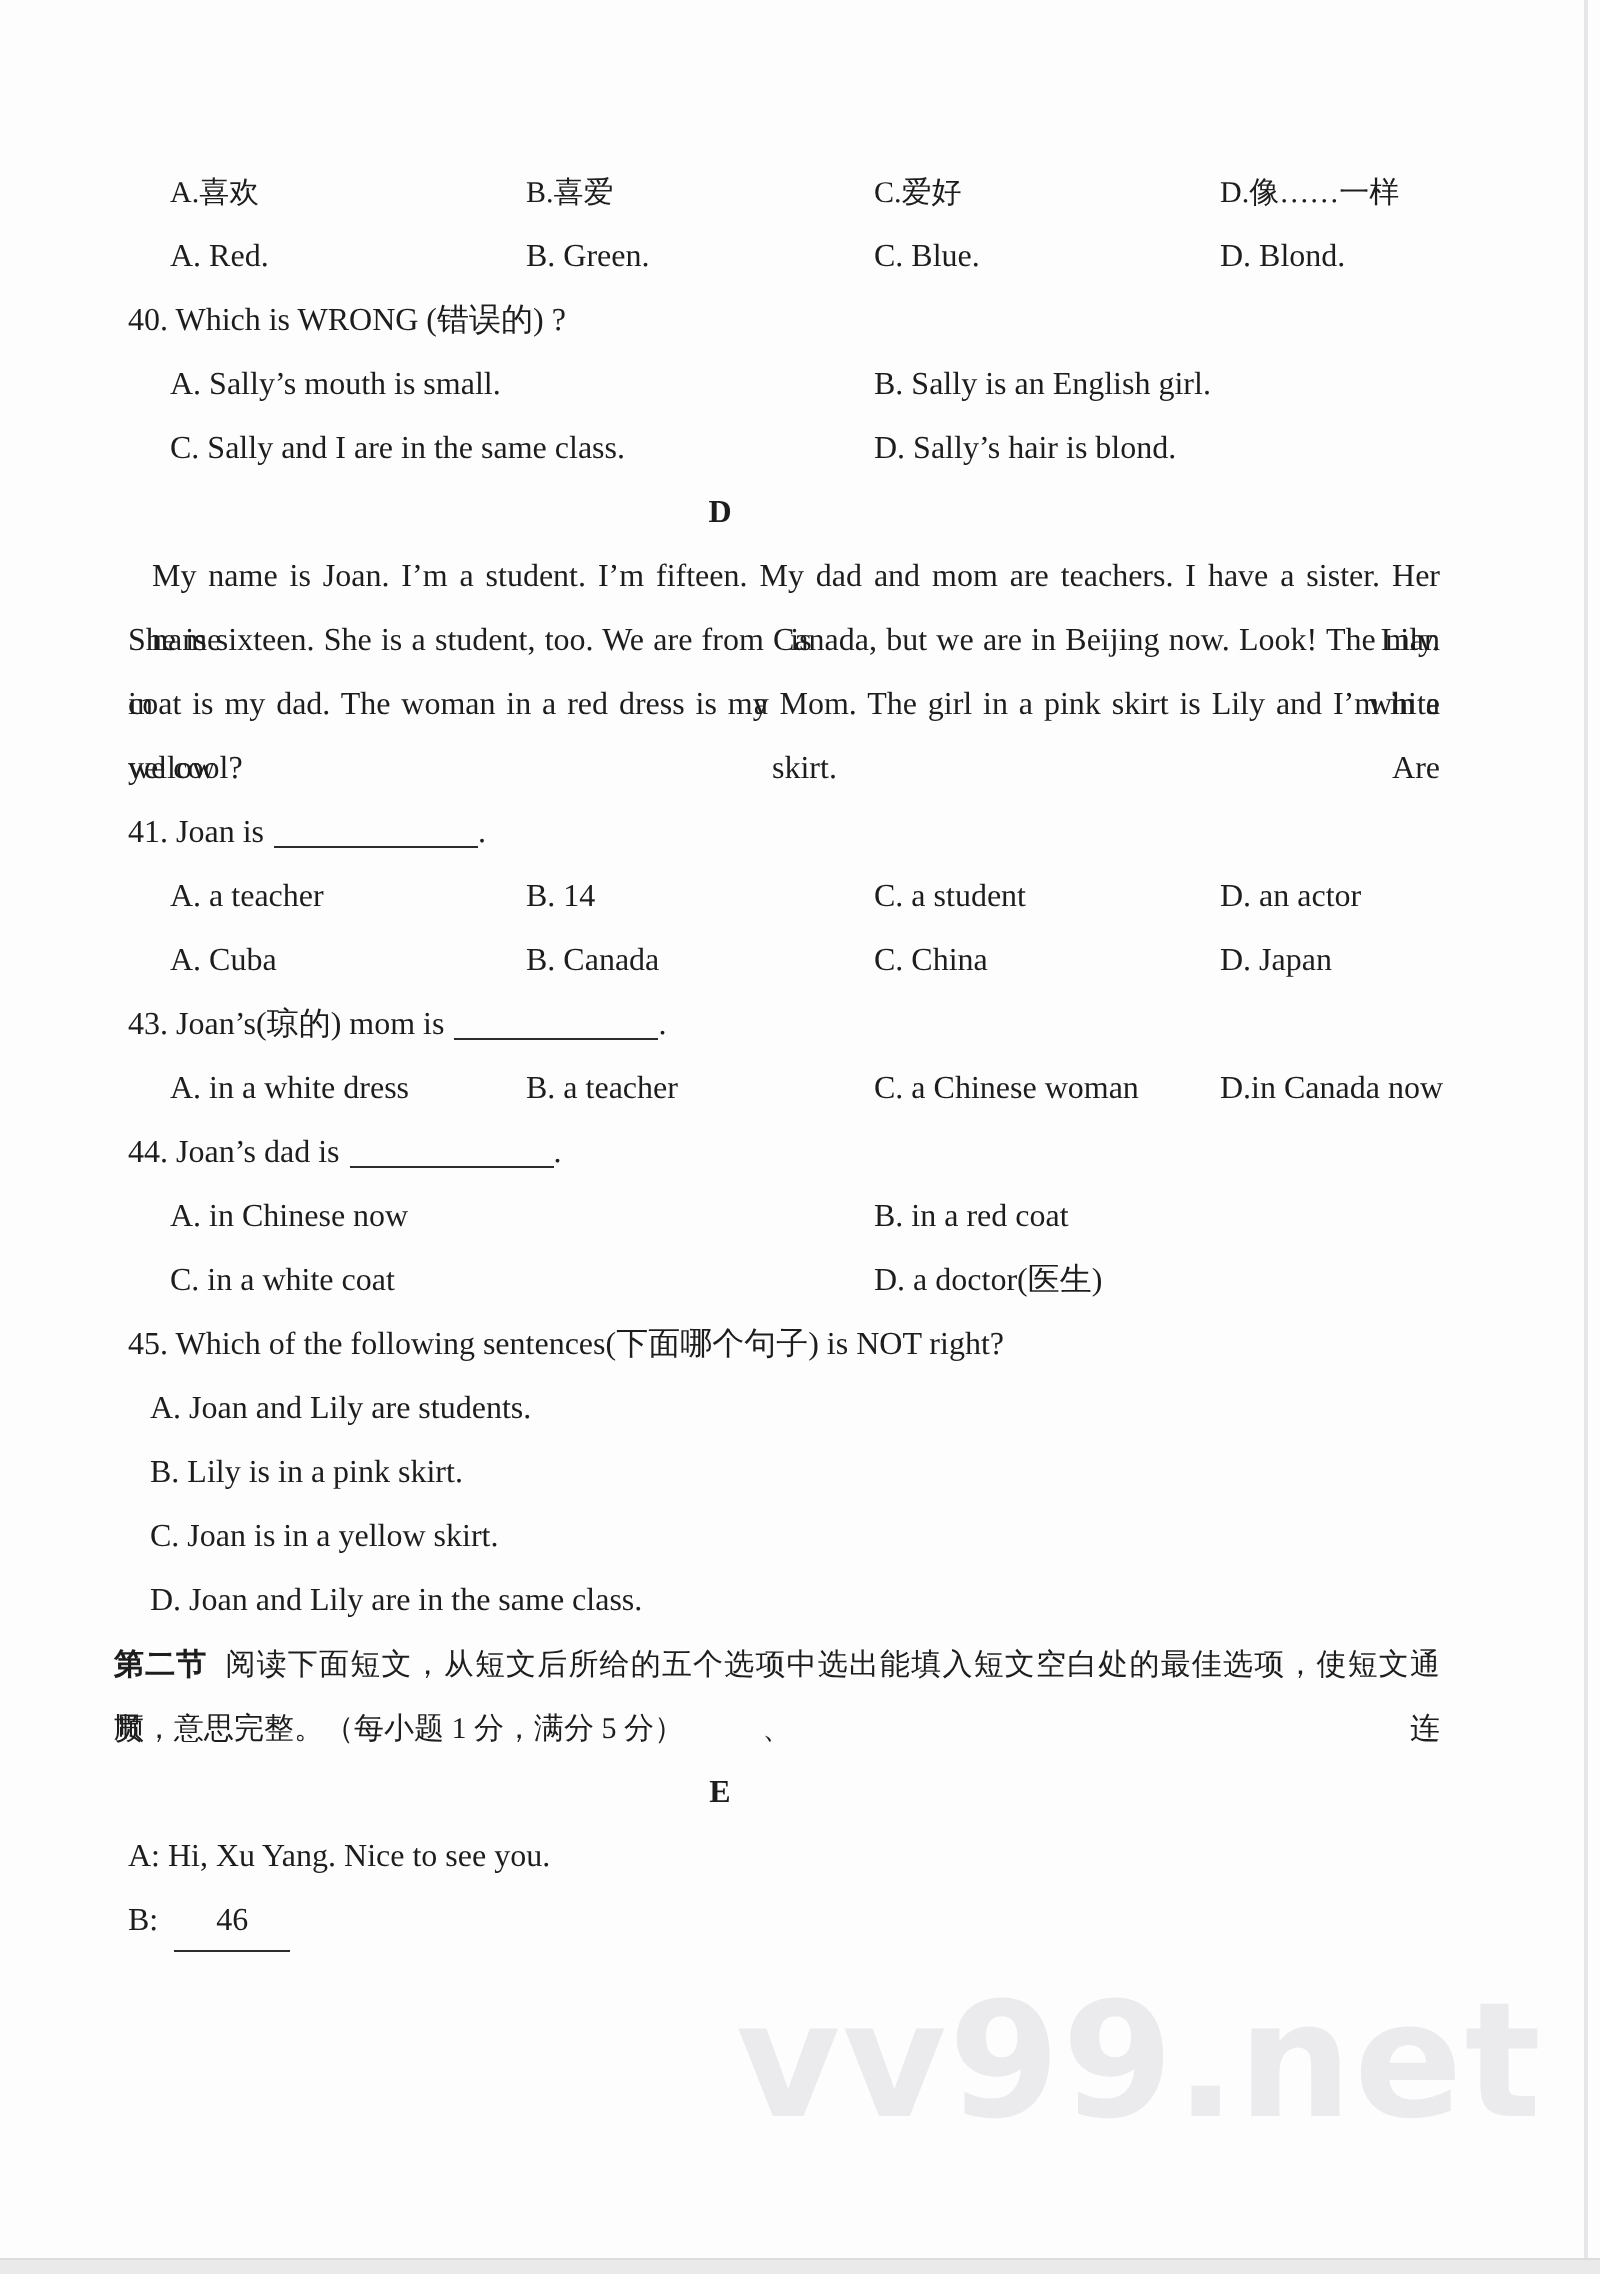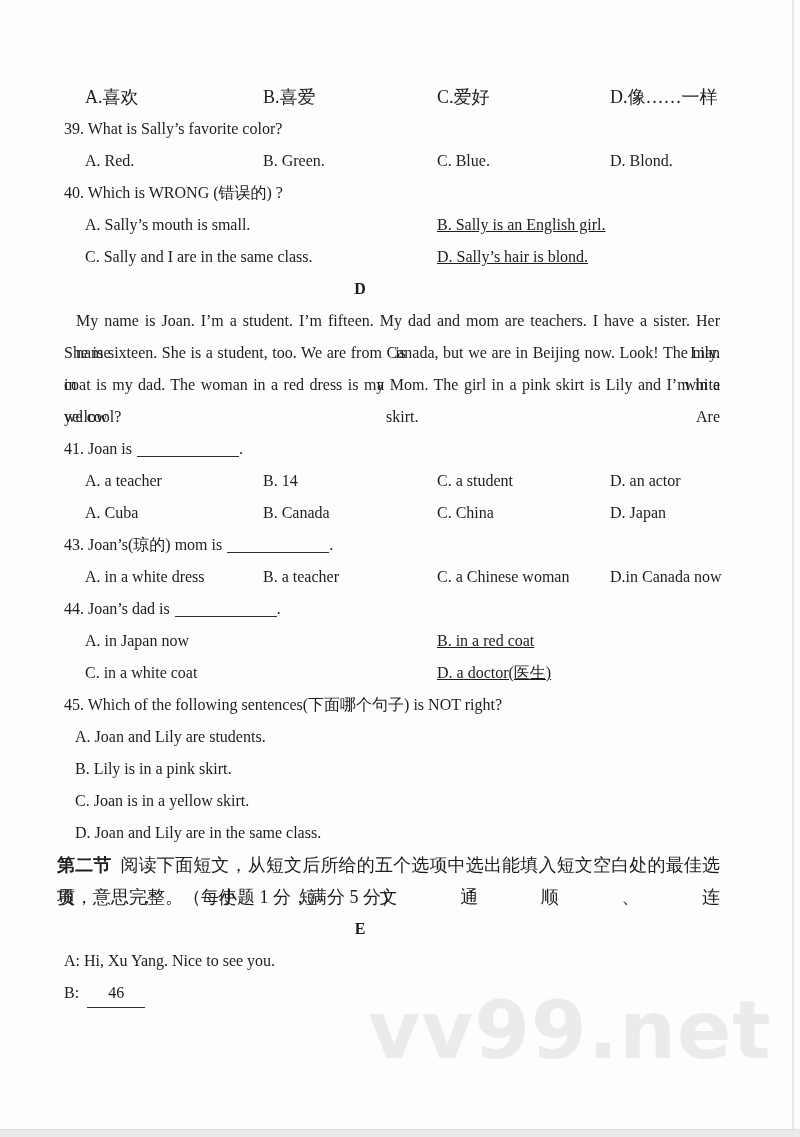--- a/index.html
+++ b/index.html
@@ -23,23 +23,23 @@
     font-size: 16px;
     padding-left: 64px;
     box-sizing: border-box;
     white-space: nowrap;
   }
   .opt { position: absolute; top: 0; white-space: nowrap; }
   .oA { left: 85px; }
   .oB { left: 263px; }
   .oC { left: 437px; }
   .oD { left: 610px; text-align: right; }
-  .oB2 { left: 437px; text-decoration: underline; }
+  .oB2 { left: 437px; }
   .indent-opt { padding-left: 75px; }
-  .cn { font-size: 18px; }
+  .cn { font-size: 15px; }
   .header {
     font-weight: bold;
     padding-left: 64px;
     width: 656px;
     text-align: center;
     white-space: nowrap;
   }
   .para {
     padding-left: 64px;
     width: 720px;
@@ -108,21 +108,20 @@
 
 <div class="content">
 
   <div class="line cn">
     <span class="opt oA">A.喜欢</span>
     <span class="opt oB">B.喜爱</span>
     <span class="opt oC">C.爱好</span>
     <span class="opt oD">D.像……一样</span>
   </div>
 
-  <div class="line">39. What is Sally’s favorite color?</div>
   <div class="line">
     <span class="opt oA">A. Red.</span>
     <span class="opt oB">B. Green.</span>
     <span class="opt oC">C. Blue.</span>
     <span class="opt oD">D. Blond.</span>
   </div>
 
   <div class="line">40. Which is WRONG (错误的) ?</div>
   <div class="line">
     <span class="opt oA">A. Sally’s mouth is small.</span>
@@ -163,21 +162,21 @@
     <span class="opt oA">A. in a white dress</span>
     <span class="opt oB">B. a teacher</span>
     <span class="opt oC">C. a Chinese woman</span>
     <span class="opt oD">D.in Canada now</span>
   </div>
 
   <div class="line">
     <span>44. Joan’s dad is</span><span class="blank"></span><span>.</span>
   </div>
   <div class="line">
-    <span class="opt oA">A. in Japan now</span>
+    <span class="opt oA">A. in Chinese now</span>
     <span class="opt oB2">B. in a red coat</span>
   </div>
   <div class="line">
     <span class="opt oA">C. in a white coat</span>
     <span class="opt oB2">D. a doctor(医生)</span>
   </div>
 
   <div class="line">45. Which of the following sentences(下面哪个句子) is NOT right?</div>
   <div class="line indent-opt">A. Joan and Lily are students.</div>
   <div class="line indent-opt">B. Lily is in a pink skirt.</div>

